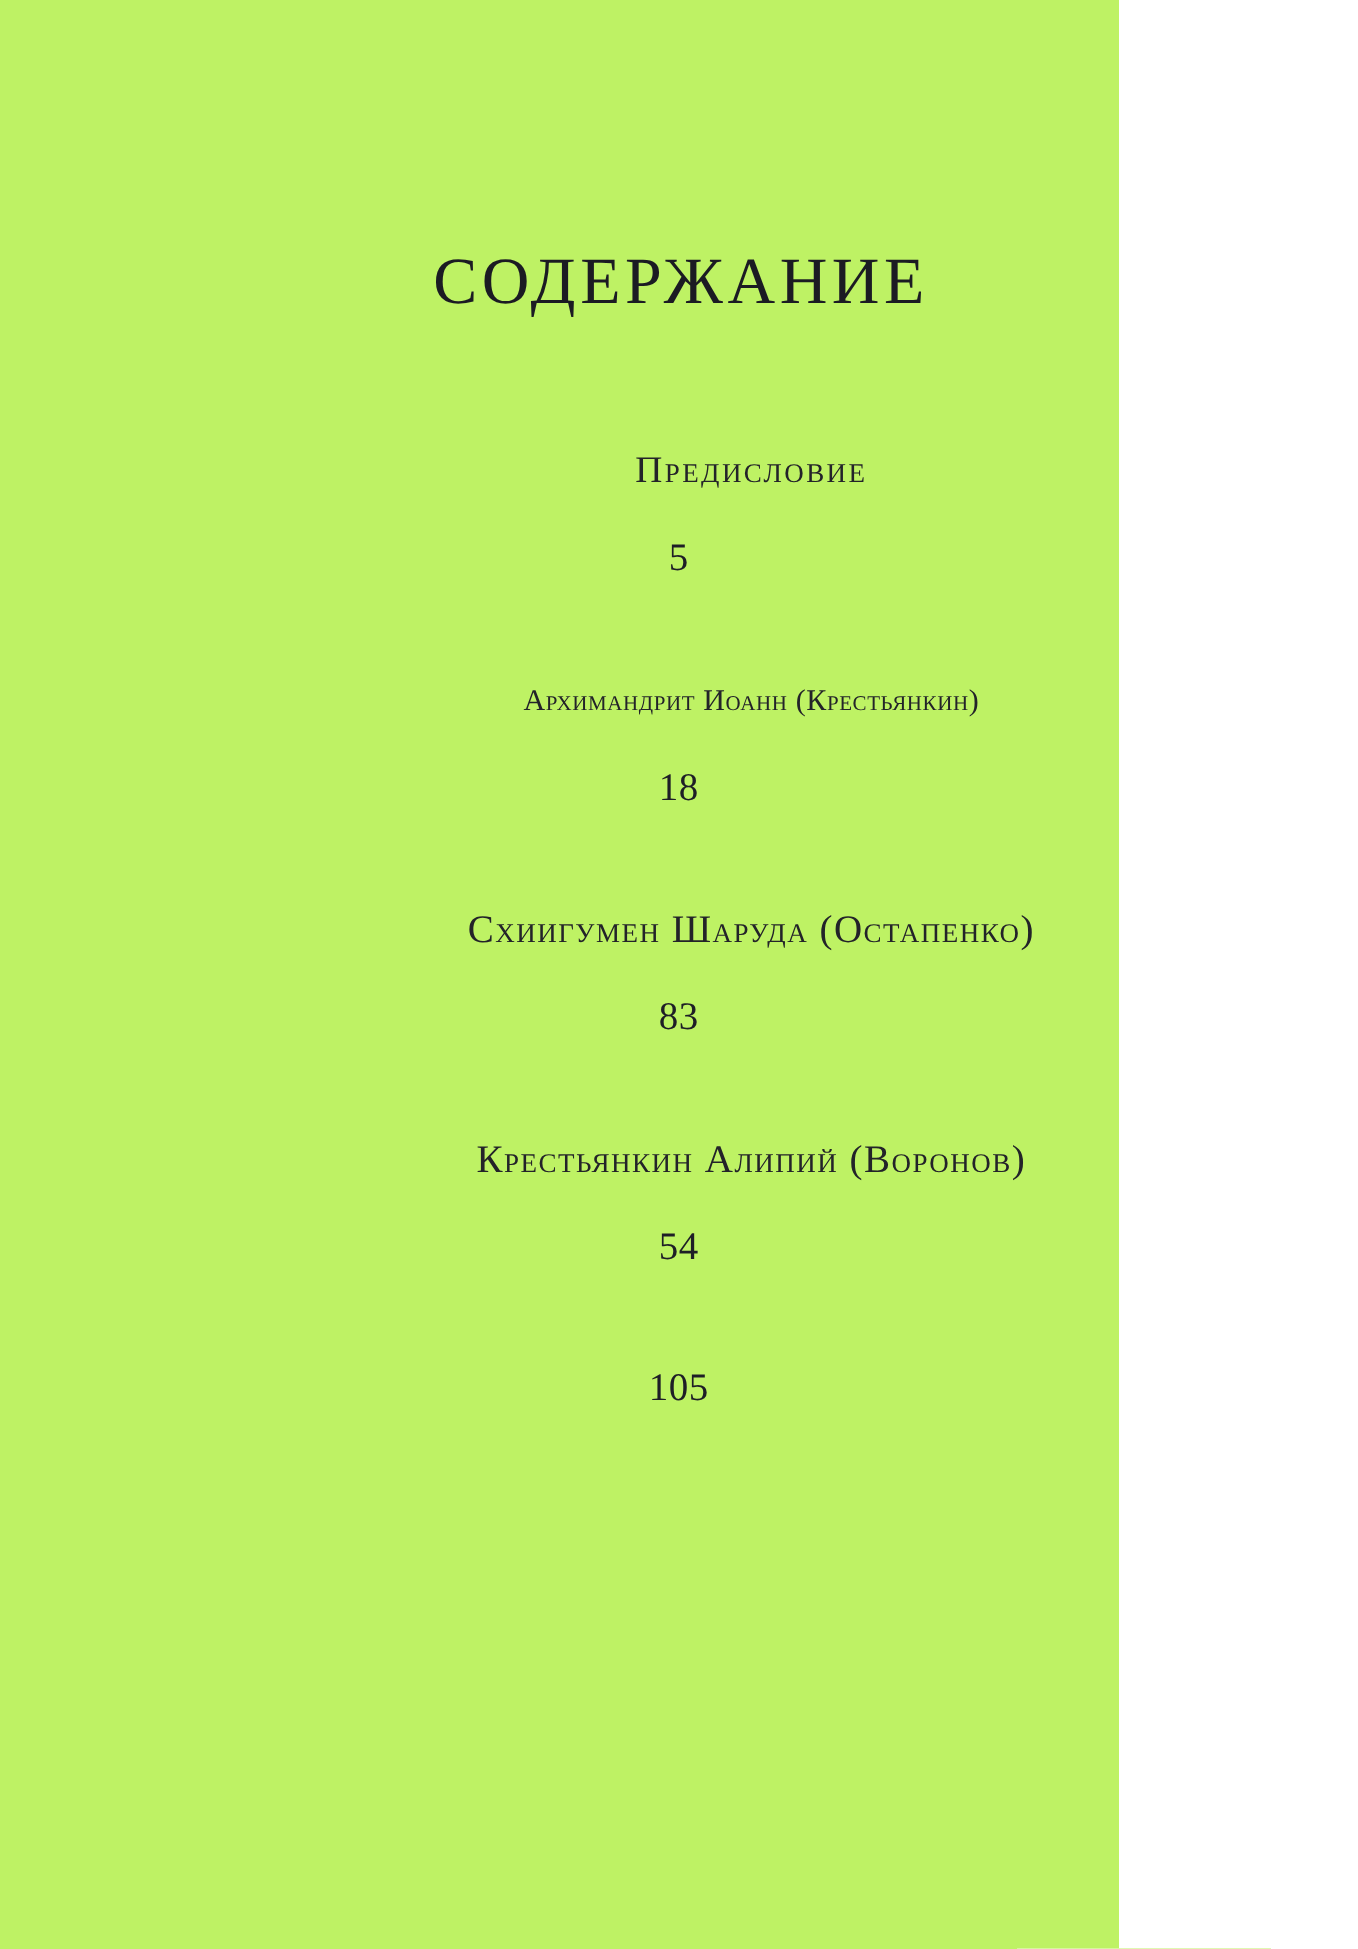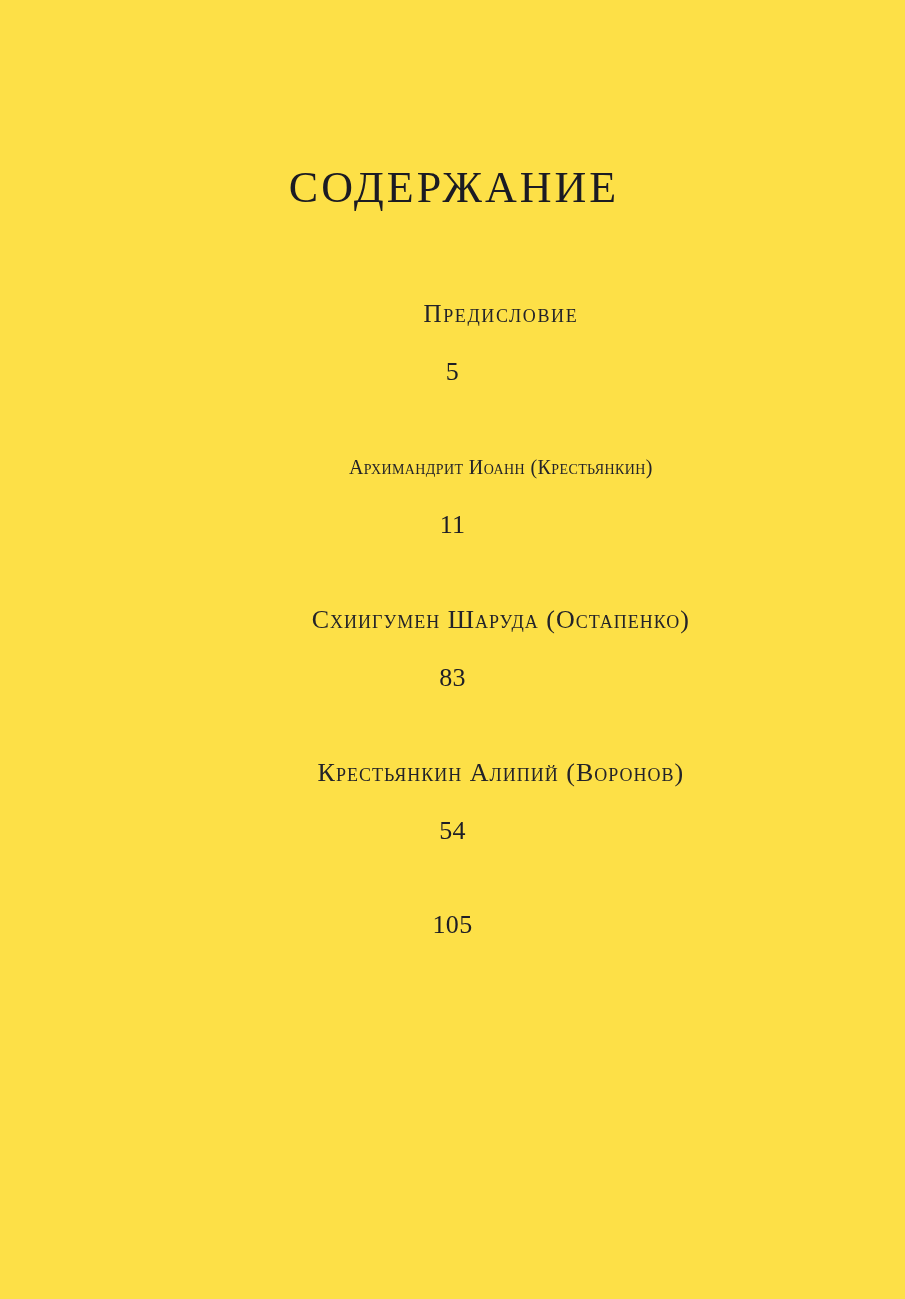--- a/index.html
+++ b/index.html
@@ -12,24 +12,24 @@
     height: 1299px;
     background: #ffffff;
     font-family: "Liberation Serif", "DejaVu Serif", serif;
     color: #222228;
     -webkit-font-smoothing: antialiased;
     overflow: hidden;
   }
 
   .page {
     position: relative;
-    width: 905px;
+    width: 746px;
     height: 1299px;
     box-sizing: border-box;
-    background: #fde047;
+    background: #bef264;
   }
 
   
   .toc-title {
     position: absolute;
     top: 133px;
     left: 0;
     width: 905px;
     text-align: center;
     font-family: "Liberation Serif", "DejaVu Serif", serif;
@@ -104,21 +104,21 @@
 
   <div class="toc-list">
 
     <div class="toc-entry">
       <span class="entry-name len-short">Предисловие</span>
       <span class="entry-page">5</span>
     </div>
 
     <div class="toc-entry">
       <span class="entry-name len-long">Архимандрит Иоанн (Крестьянкин)</span>
-      <span class="entry-page">11</span>
+      <span class="entry-page">18</span>
     </div>
 
     <div class="toc-entry">
       <span class="entry-name len-medium">Схиигумен Шаруда (Остапенко)</span>
       <span class="entry-page">83</span>
     </div>
 
     <div class="toc-entry">
       <span class="entry-name len-medium">Крестьянкин Алипий (Воронов)</span>
       <span class="entry-page">54</span>

